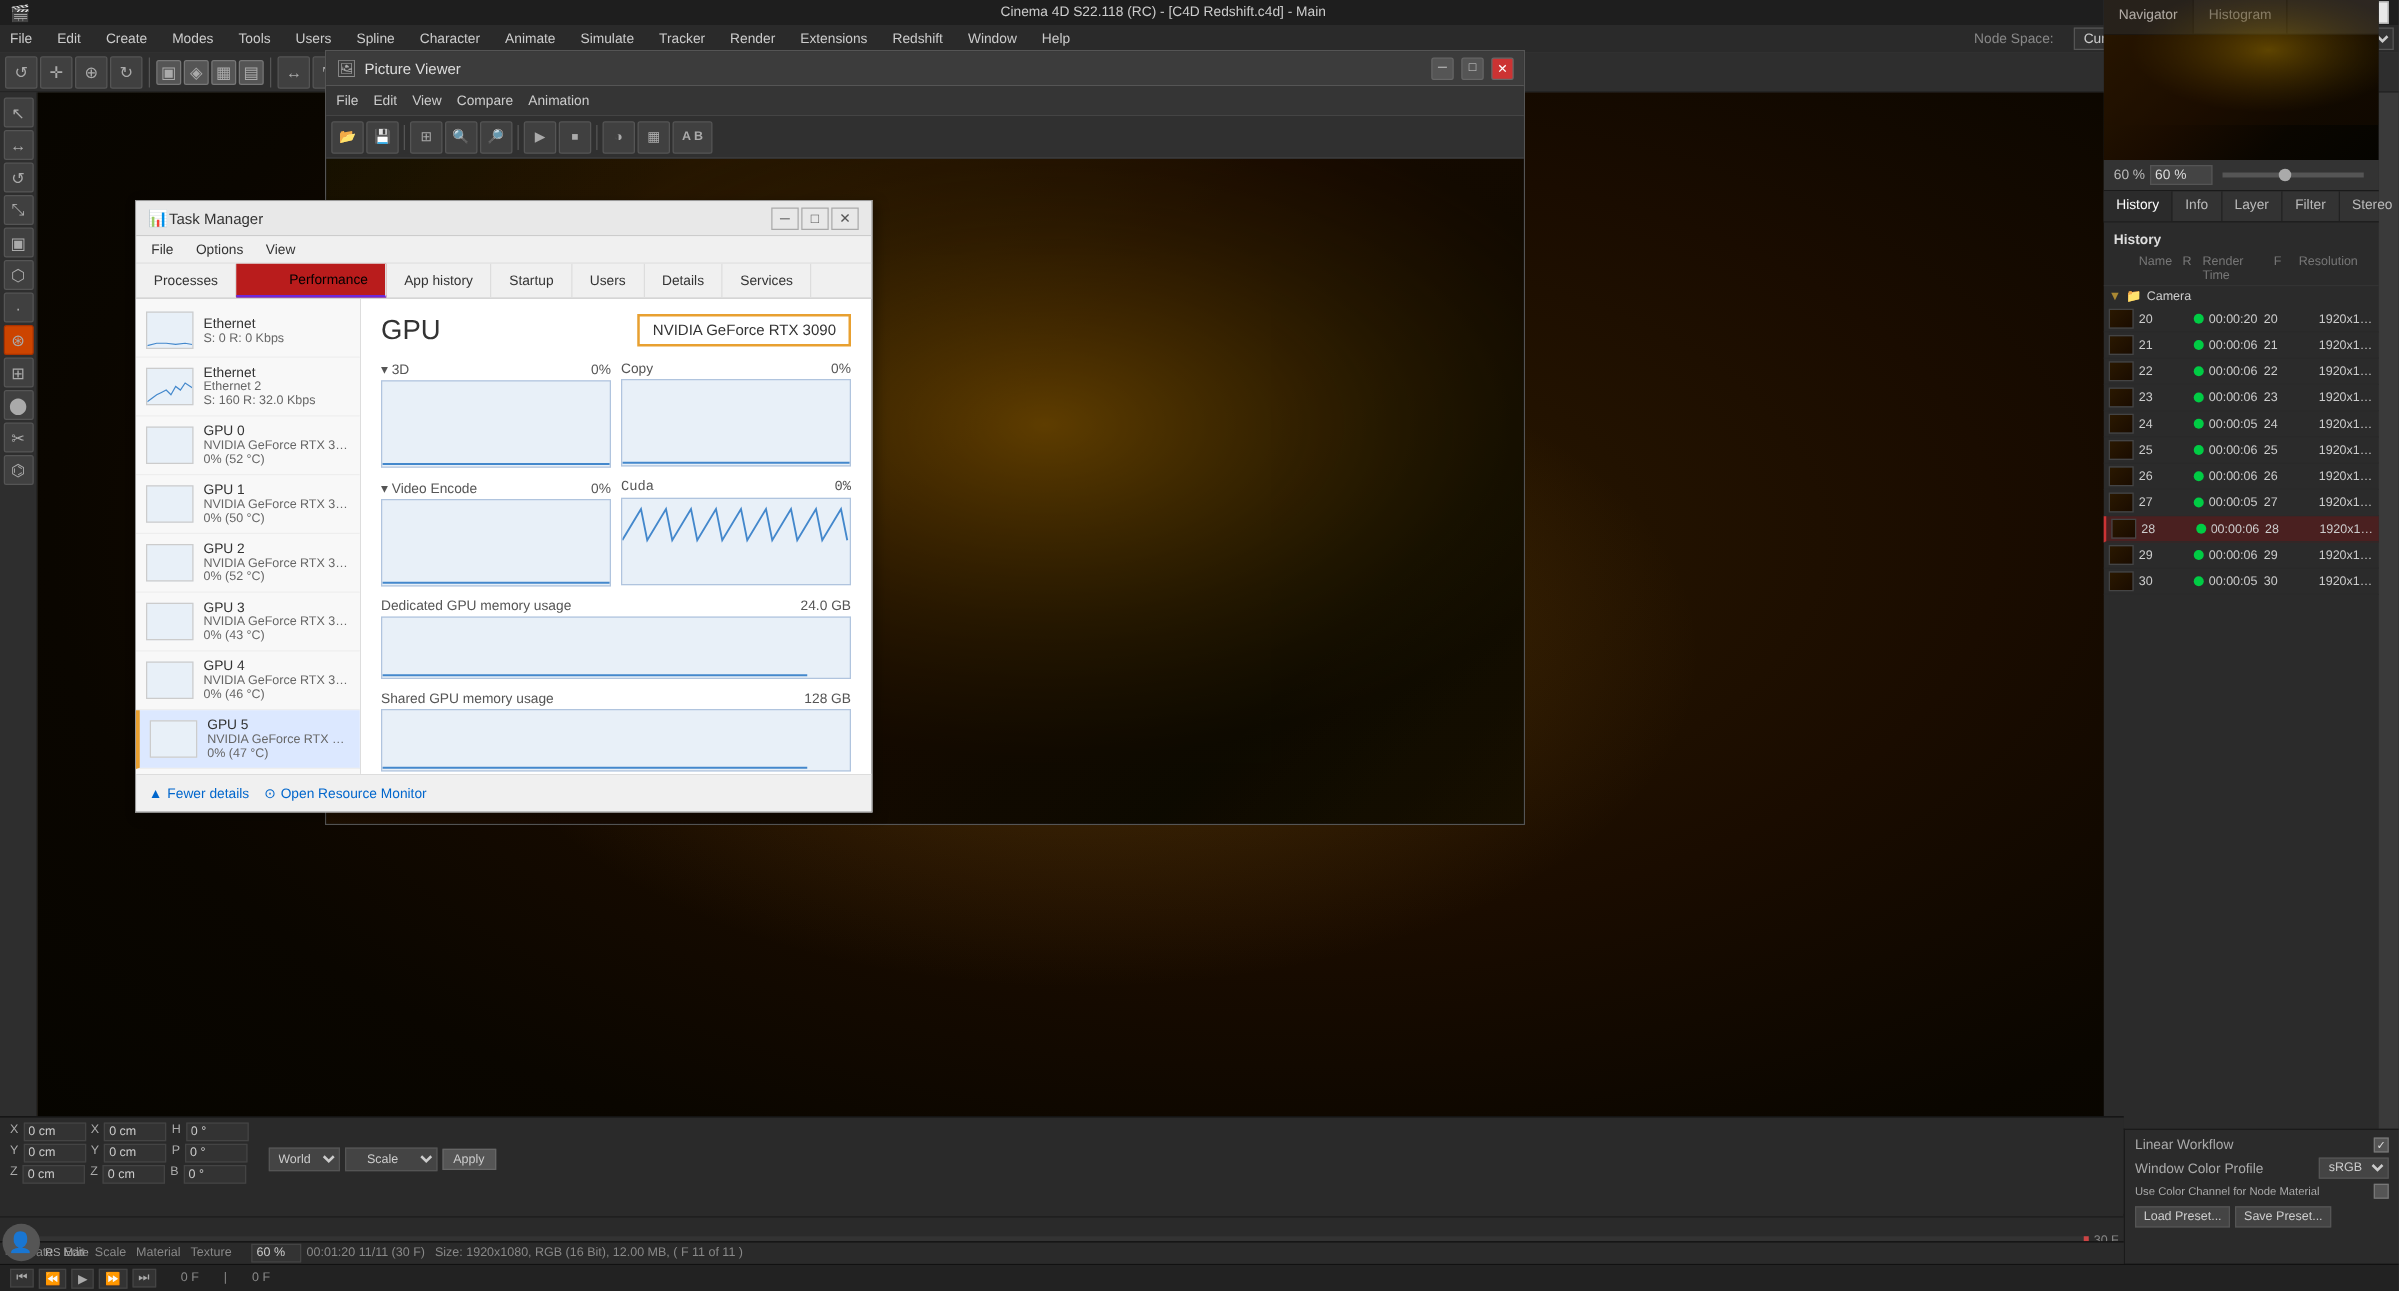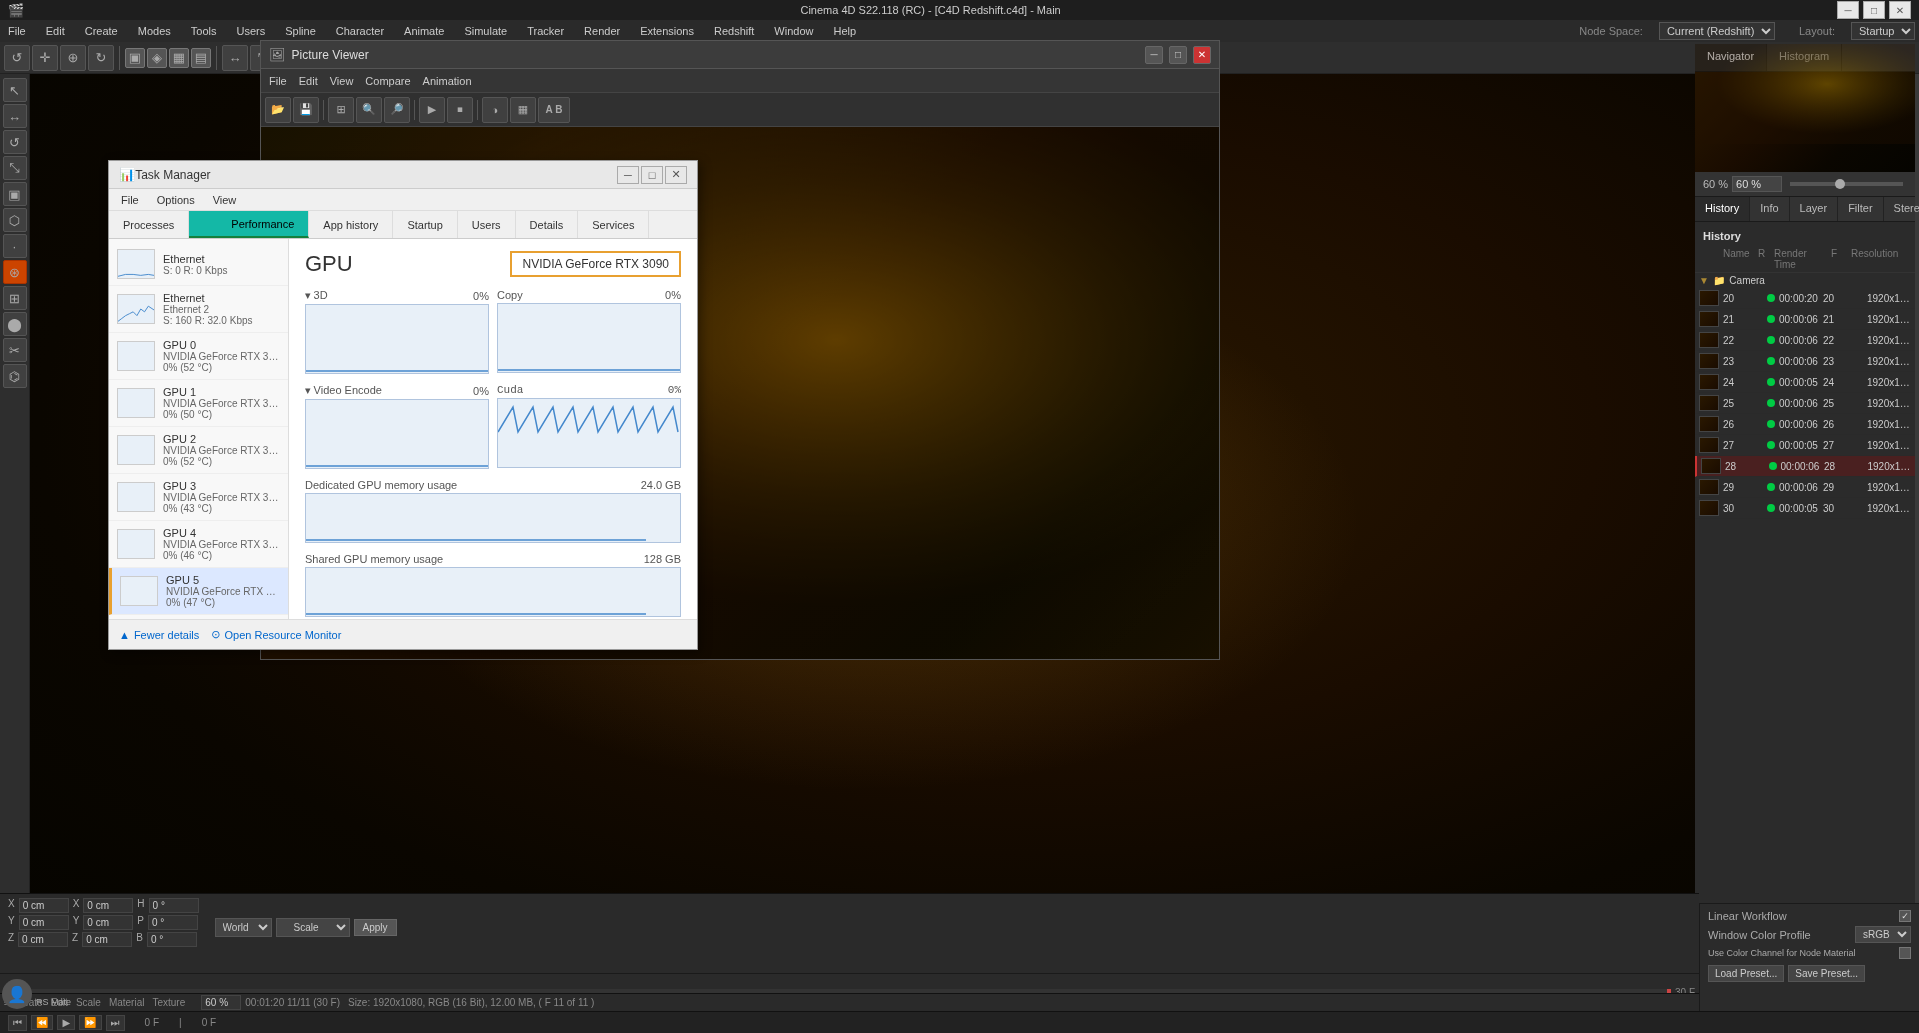--- a/index.html
+++ b/index.html
@@ -39,21 +39,21 @@
     
     .task-manager { position: absolute; top: 160px; left: 108px; width: 590px; height: 490px; background: #f0f0f0; border: 1px solid #999; box-shadow: 3px 3px 10px rgba(0,0,0,0.4); z-index: 20; }
     .tm-titlebar { height: 28px; background: #e8e8e8; border-bottom: 1px solid #ccc; display: flex; align-items: center; padding: 0 10px; }
     .tm-title { font-size: 12px; color: #333; flex: 1; font-weight: normal; }
     .tm-win-controls { display: flex; gap: 2px; }
     .tm-win-btn { width: 22px; height: 18px; background: #e8e8e8; border: 1px solid #aaa; cursor: pointer; display: flex; align-items: center; justify-content: center; font-size: 11px; color: #555; }
     .tm-menubar { height: 22px; background: #f0f0f0; border-bottom: 1px solid #ddd; display: flex; align-items: center; padding: 0 8px; gap: 10px; font-size: 11px; color: #333; }
     .tm-menubar span { cursor: pointer; padding: 2px 4px; }
     .tm-tabs { height: 28px; display: flex; border-bottom: 1px solid #ccc; background: #f0f0f0; }
     .tm-tab { padding: 5px 14px; font-size: 11px; color: #333; cursor: pointer; border-right: 1px solid #ddd; display: flex; align-items: center; }
-    .tm-tab.active { background: #14b8a6; border-bottom: 2px solid #15803d; font-weight: 500; color: #000; padding-left: 42px; }
+    .tm-tab.active { background: #b91c1c; border-bottom: 2px solid #6d28d9; font-weight: 500; color: #000; padding-left: 42px; }
     .tm-body { display: flex; height: calc(100% - 108px); }
     .tm-sidebar { width: 180px; background: #f8f8f8; border-right: 1px solid #ddd; overflow-y: auto; padding: 4px 0; }
     .tm-sidebar-item { padding: 6px 8px; cursor: pointer; border-bottom: 1px solid #eee; display: flex; align-items: center; gap: 4px; }
     .tm-sidebar-item.selected { background: #dce8ff; border-left: 3px solid #e8a030; }
     .tm-sidebar-mini { width: 38px; height: 30px; background: #e8f0f8; border: 1px solid #ccc; margin-right: 4px; flex-shrink: 0; display: flex; align-items: center; justify-content: center; overflow: hidden; }
     .tm-sidebar-info { flex: 1; min-width: 0; }
     .tm-sidebar-name { font-size: 11px; color: #333; font-weight: 500; white-space: nowrap; overflow: hidden; text-overflow: ellipsis; }
     .tm-sidebar-detail { font-size: 10px; color: #666; white-space: nowrap; overflow: hidden; text-overflow: ellipsis; }
     .tm-main { flex: 1; background: white; padding: 12px 16px; overflow-y: auto; }
     .tm-gpu-header { display: flex; justify-content: space-between; align-items: flex-start; margin-bottom: 12px; }
@@ -62,21 +62,21 @@
     .tm-section { margin-bottom: 10px; }
     .tm-section-header { display: flex; justify-content: space-between; align-items: center; margin-bottom: 2px; }
     .tm-section-label { font-size: 11px; color: #555; }
     .tm-section-pct { font-size: 11px; color: #555; }
     .tm-graphs-row { display: flex; gap: 8px; }
     .tm-graph { flex: 1; height: 70px; background: #e8f0f8; border: 1px solid #b0c4de; position: relative; overflow: hidden; }
     .tm-footer { height: 30px; background: #f0f0f0; border-top: 1px solid #ddd; display: flex; align-items: center; padding: 0 10px; gap: 12px; font-size: 11px; color: #0066cc; cursor: pointer; }
     .tm-footer span { display: flex; align-items: center; gap: 4px; }
 
     
-    .c4d-right { position: absolute; top: 0; right: 4px; width: 220px; height: 971px; background: #2b2b2b; margin-top: 44px; }
+    .c4d-right { position: absolute; top: 0; right: 16px; width: 220px; height: 971px; background: #2b2b2b; }
     .c4d-nav-tabs { height: 28px; display: flex; background: #333; border-bottom: 1px solid #1a1a1a; }
     .c4d-nav-tab { padding: 6px 12px; font-size: 11px; color: #bbb; cursor: pointer; border-right: 1px solid #222; }
     .c4d-nav-tab.active { background: #2b2b2b; color: #fff; }
     .c4d-navigator-preview { width: 220px; height: 100px; background: #111; overflow: hidden; }
     .c4d-nav-preview-img { width: 100%; height: 100%; background: linear-gradient(135deg, #2a1a00 0%, #1a0a00 50%, #0a0600 100%); }
     .c4d-zoom-row { height: 24px; background: #333; display: flex; align-items: center; padding: 0 8px; font-size: 11px; color: #bbb; gap: 4px; }
     .c4d-zoom-input { width: 45px; background: #444; border: 1px solid #555; color: #ddd; font-size: 11px; padding: 1px 3px; }
     .c4d-tabs2 { height: 26px; display: flex; background: #333; border-bottom: 1px solid #1a1a1a; border-top: 1px solid #1a1a1a; }
     .c4d-tab2 { padding: 5px 10px; font-size: 11px; color: #bbb; cursor: pointer; border-right: 1px solid #222; }
     .c4d-tab2.active { background: #2b2b2b; color: #fff; }

